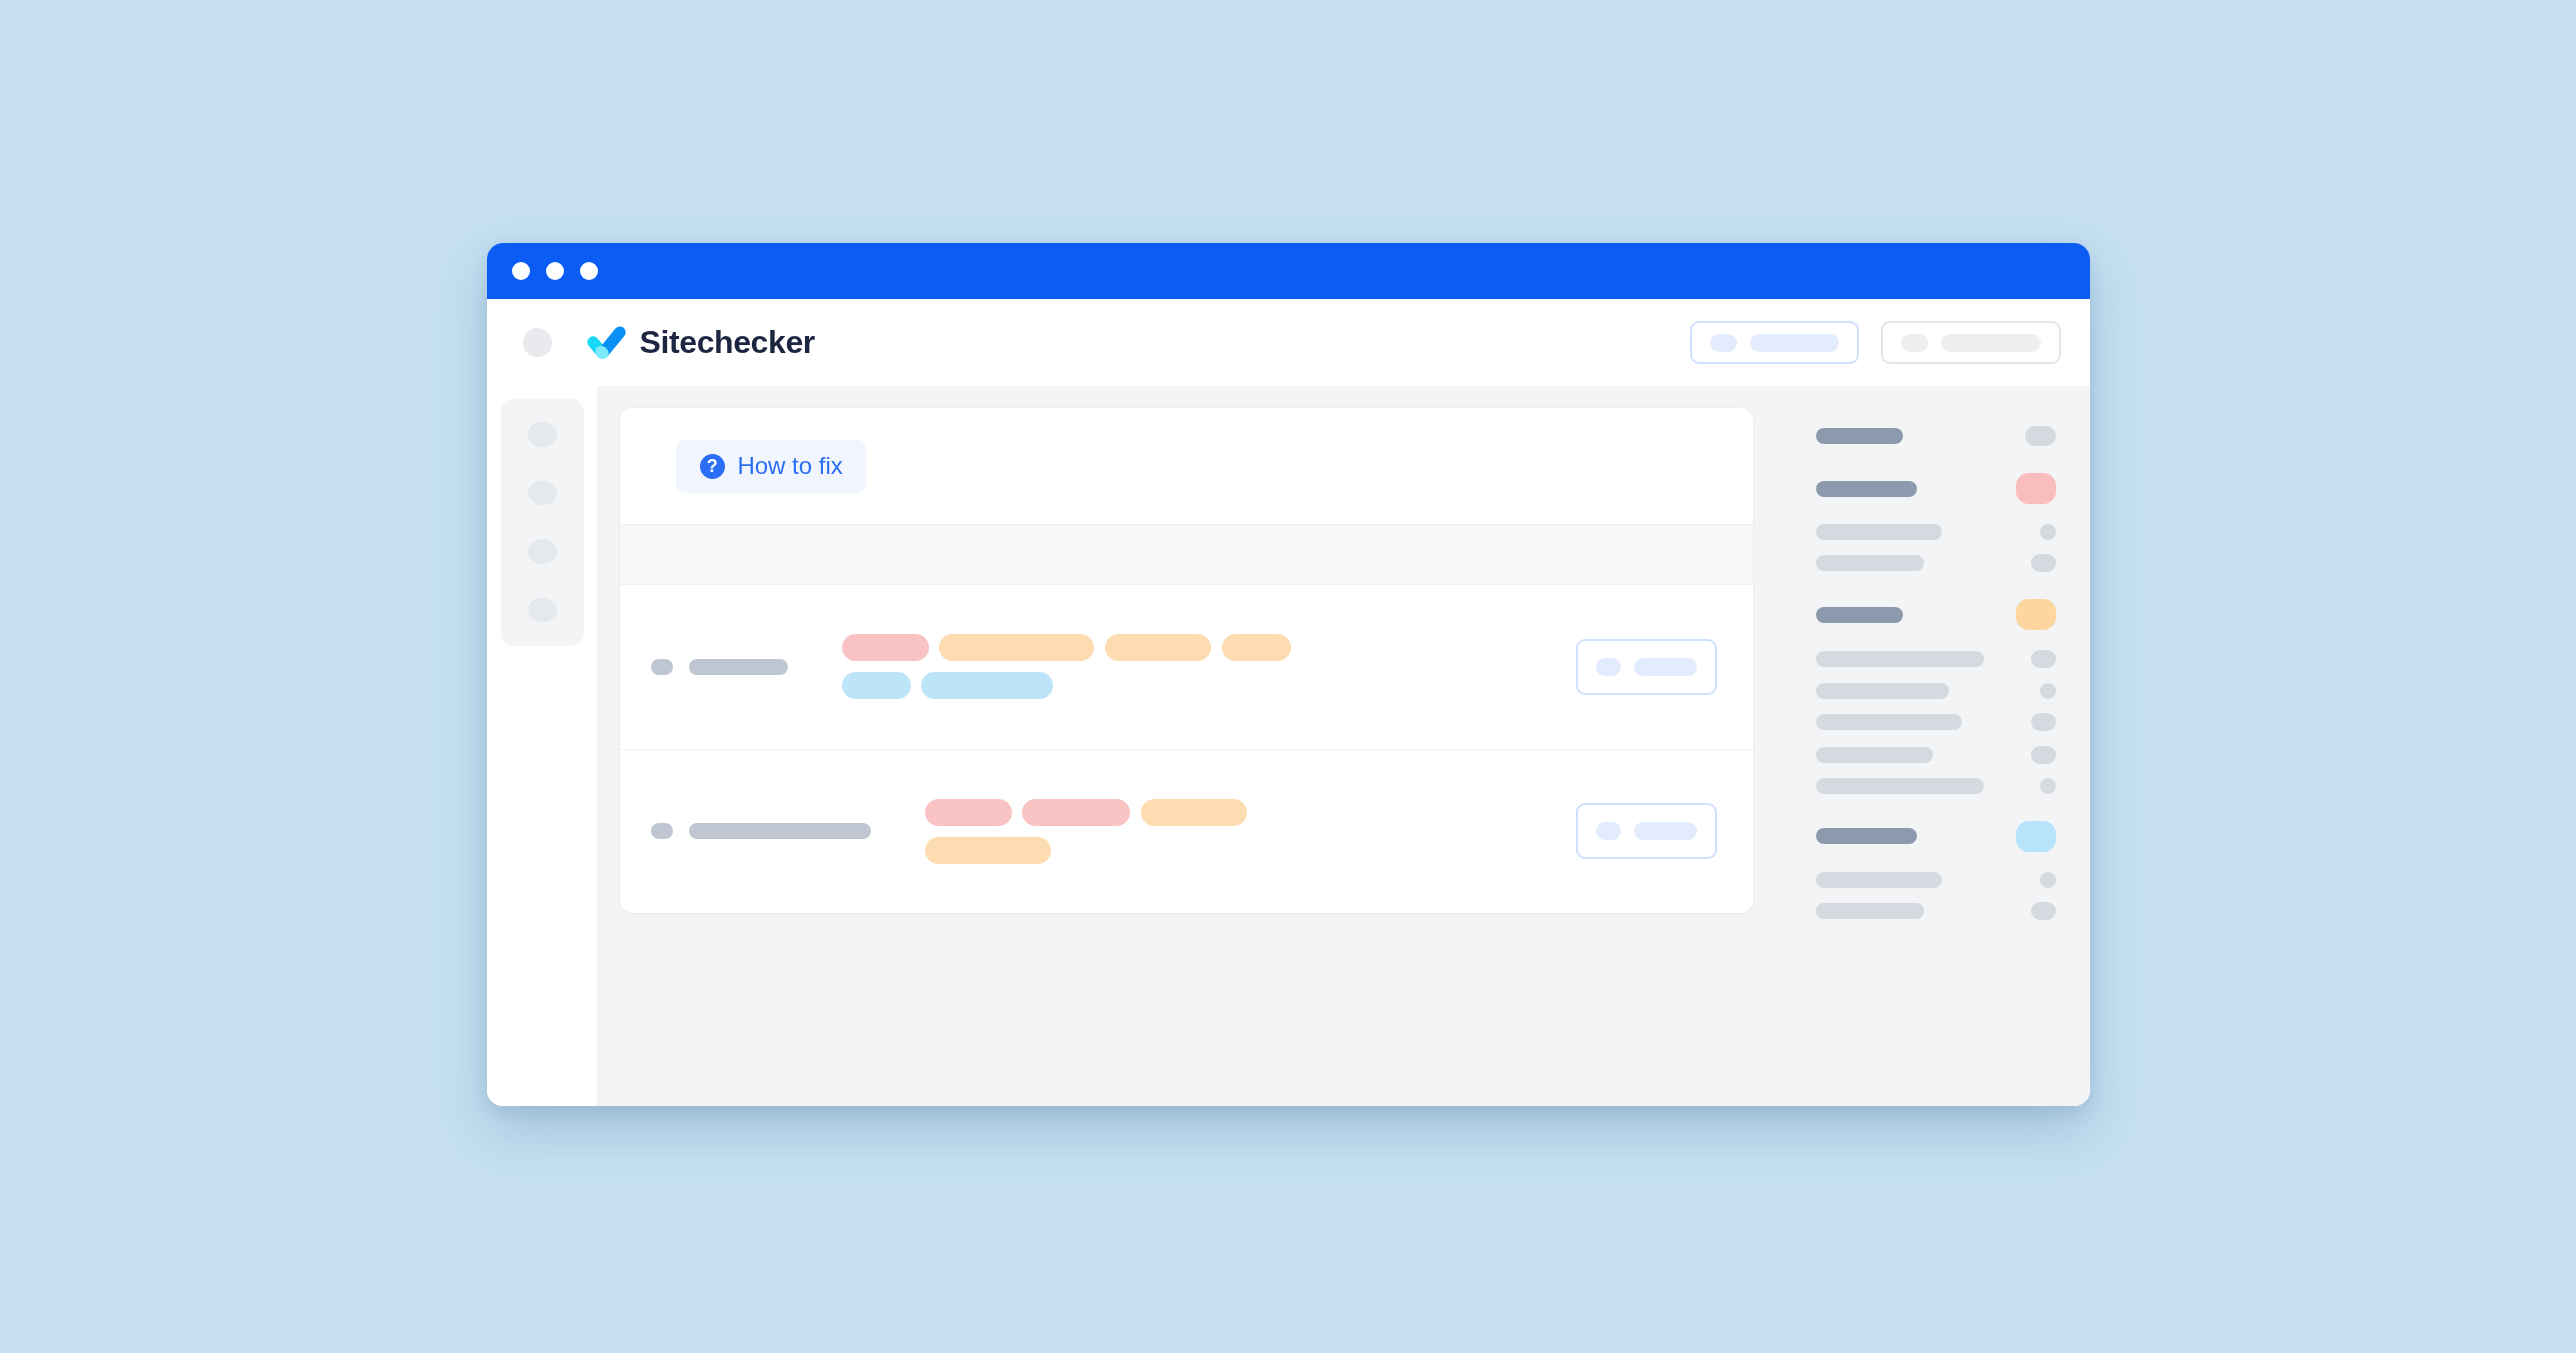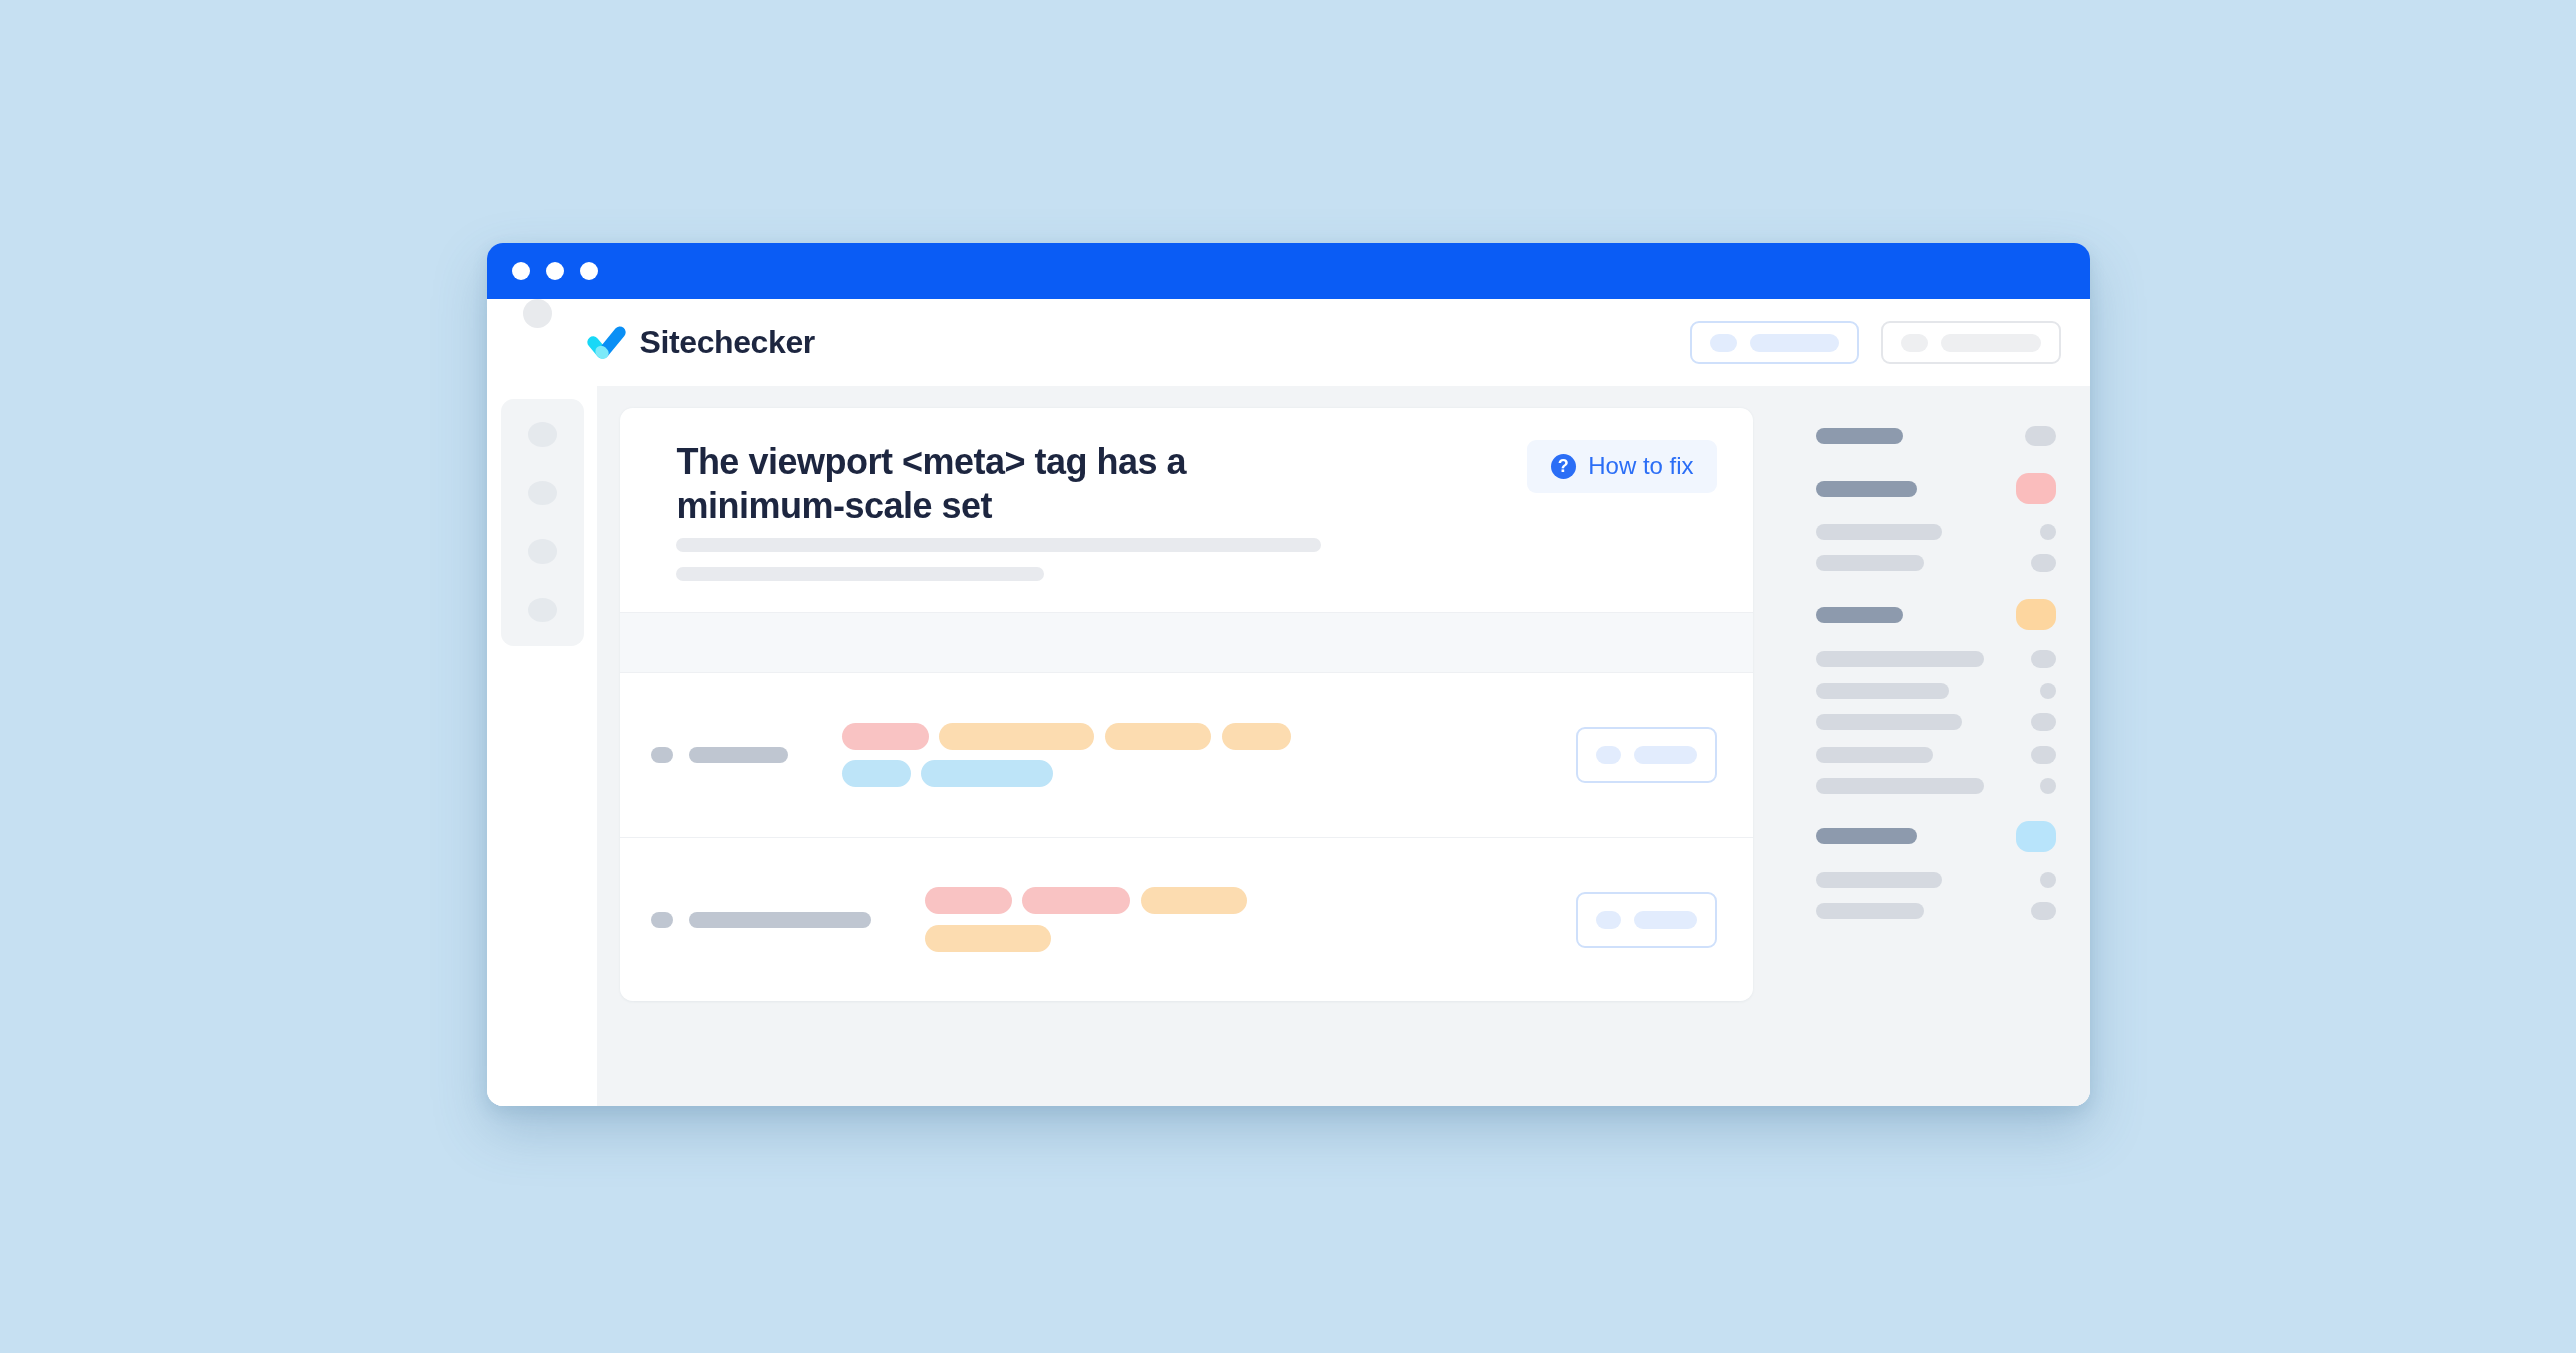--- a/index.html
+++ b/index.html
@@ -38,20 +38,21 @@
     width: 18px; height: 18px;
     border-radius: 50%;
     background: #ffffff;
   }
 
   
   .appheader {
     height: 87px;
     background: #ffffff;
     display: flex;
+    align-items: center;
     padding: 0 29px 0 21.6px;
     position: relative;
     z-index: 3;
   }
   .hamburger-ph {
     width: 29px; height: 29px;
     border-radius: 50%;
     background: #e8eaed;
     margin-left: 14.4px;
     flex: 0 0 auto;
@@ -298,25 +299,20 @@
         <span class="rail-icon"></span>
         <span class="rail-icon"></span>
         <span class="rail-icon"></span>
       </div>
     </div>
 
     <div class="center">
       <div class="card">
 
         <div class="card-head">
-          <div class="title-block">
-            <div class="issue-title">The viewport &lt;meta&gt; tag has a minimum-scale set</div>
-            <div class="sub-bar-1"></div>
-            <div class="sub-bar-2"></div>
-          </div>
           <div class="howtofix">
             <span class="q-icon">?</span>
             <span class="howtofix-label">How to fix</span>
           </div>
         </div>
 
         <div class="table-head-band"></div>
 
         <div class="row">
           <div class="row-label">

